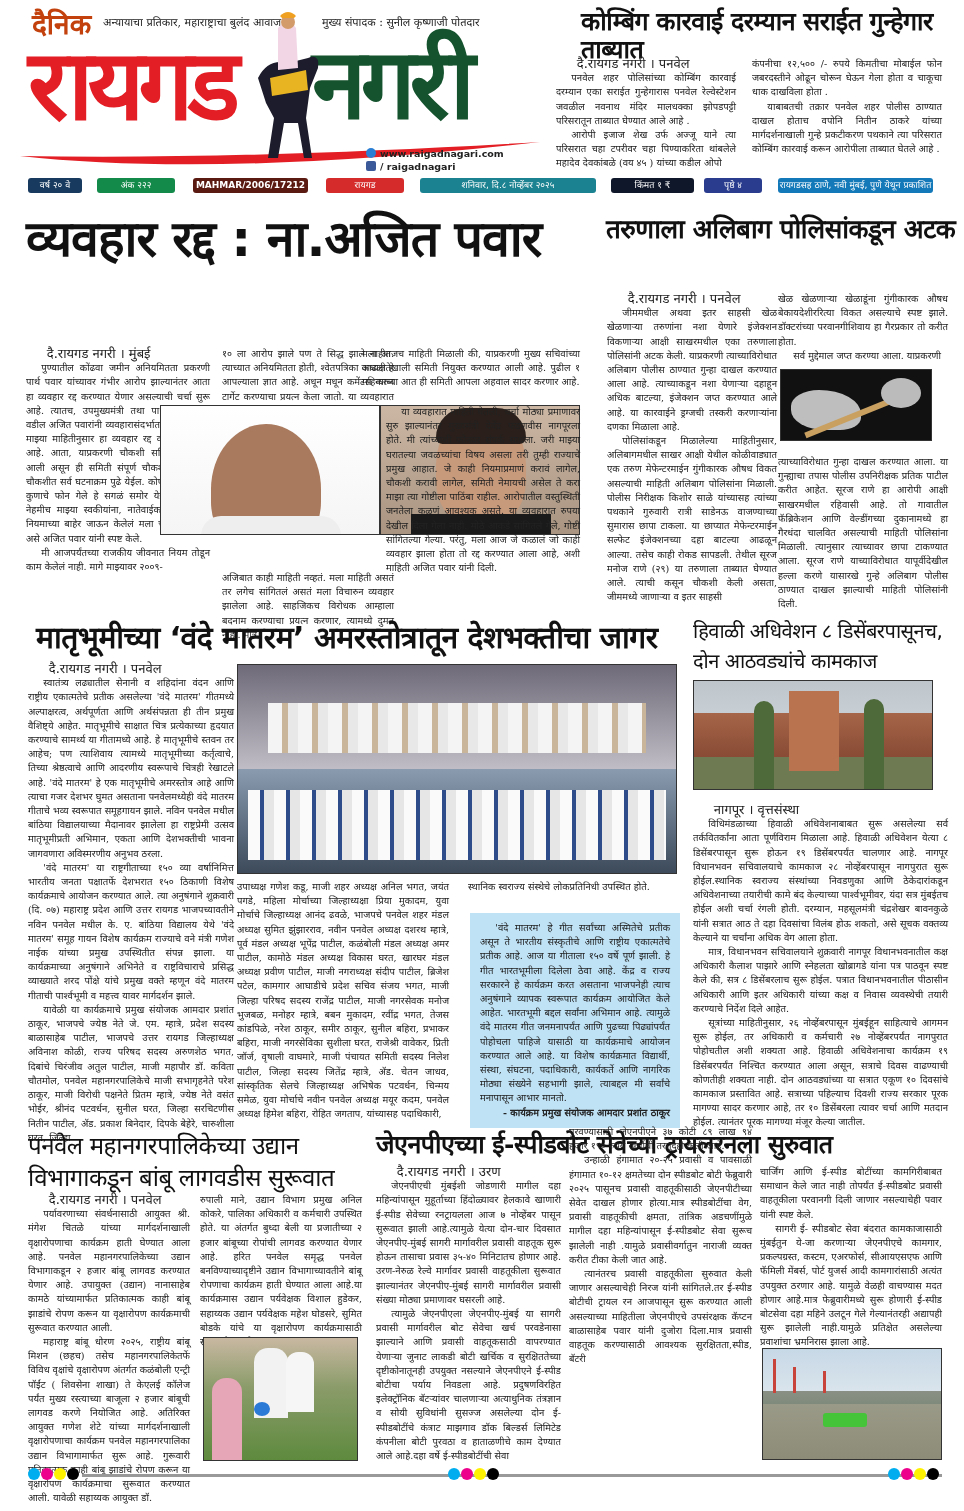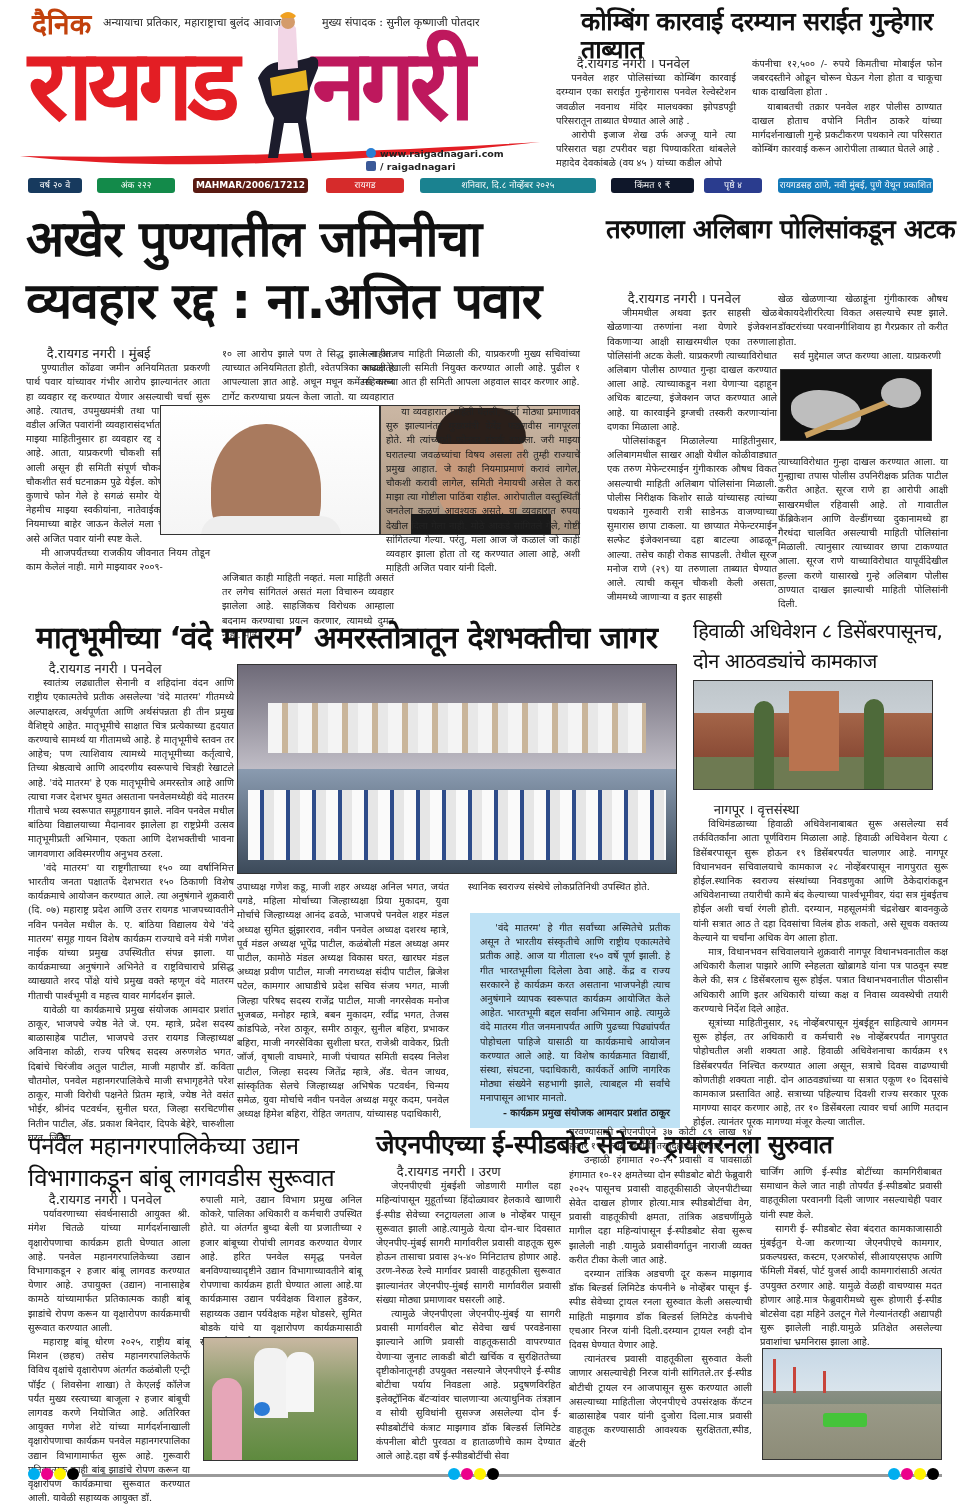--- a/index.html
+++ b/index.html
@@ -7,21 +7,21 @@
   .abs { position: absolute; }
   .body-text { font-size: 9.6px; line-height: 14.2px; text-align: justify; color: #222; font-family: "DejaVu Serif", serif; }
   .body-text p { text-indent: 1.6em; }
   .dateline { font-size: 13px; line-height: 14.2px; padding-left: 1.6em; color: #222; }
   .hl { font-family: "DejaVu Sans", sans-serif; font-weight: bold; color: #111; letter-spacing: -0.5px; }
   
   .dainik { left: 32px; top: 4px; font-size: 28px; font-weight: bold; font-family: "DejaVu Sans", sans-serif; color: #c2410c; }
   .tagline { left: 103px; top: 14px; font-size: 11px; color: #222; }
   .editor { left: 322px; top: 14px; font-size: 11px; color: #222; }
   .logo1 { left: 28px; top: 30px; font-size: 98px; font-weight: bold; color: #e31e24; font-family: "DejaVu Sans", sans-serif; letter-spacing: -6px; line-height: 110px; }
-  .logo2 { left: 312px; top: 30px; font-size: 98px; font-weight: bold; color: #be185d; font-family: Liberation Sans, sans-serif; letter-spacing: -6px; line-height: 110px; }
+  .logo2 { left: 312px; top: 30px; font-size: 98px; font-weight: bold; color: #14532d; font-family: Liberation Serif, serif; letter-spacing: -6px; line-height: 110px; }
   .swoosh { left: 20px; top: 138px; width: 520px; height: 30px; }
   .horse { left: 248px; top: 8px; width: 78px; height: 150px; }
   .web { left: 366px; top: 147px; font-size: 9.5px; font-family: "DejaVu Sans", sans-serif; font-weight: bold; color: #222; line-height: 13px; }
   .web .ic { display: inline-block; width: 10px; height: 10px; border-radius: 2px; margin-right: 4px; vertical-align: -1px; }
   .bands { left: 28px; top: 178px; width: 905px; height: 15px; }
   .band { position: absolute; top: 0; height: 15px; border-radius: 3px; color: #fff; font-size: 9px; font-family: "DejaVu Sans", sans-serif; text-align: center; line-height: 15px; }
   .photo { background: #888; border: 1px solid #333; overflow: hidden; }
   .quote-box { background: #bfe2f5; padding: 8px 10px; font-size: 9.6px; line-height: 14.2px; text-align: justify; color: #222; }
   .reg { display: inline-block; width: 12px; height: 12px; border-radius: 50%; margin-right: 0; }
   .rule { height: 3px; background: #999; }
@@ -68,21 +68,20 @@
     </div>
 </div>
 <div class="abs" style="left:752px;top:57px;width:190px;">
   <div class="body-text">
       <p style="text-indent:0">कंपनीचा १२,५०० /- रुपये किमतीचा मोबाईल फोन जबरदस्तीने ओढून चोरून घेऊन गेला होता व चाकूचा धाक दाखविला होता .</p>
       <p>याबाबतची तक्रार पनवेल शहर पोलीस ठाण्यात दाखल होताच वपोनि नितीन ठाकरे यांच्या मार्गदर्शनाखाली गुन्हे प्रकटीकरण पथकाने त्या परिसरात कोम्बिंग कारवाई करून आरोपीला ताब्यात घेतले आहे .</p>
     </div>
 </div>
 
 <div class="abs hl" style="left:26px;top:208px;width:570px;font-size:50px;line-height:62px;letter-spacing:-1px;">
-  <div>अखेर पुण्यातील जमिनीचा</div>
   <div>व्यवहार रद्द : ना.अजित पवार</div>
 </div>
 <div class="abs" style="left:26px;top:347px;width:184px;">
   <div class="dateline">दै.रायगड नगरी । मुंबई</div>
   <div class="body-text">
       <p>पुण्यातील कोंढवा जमीन अनियमितता प्रकरणी पार्थ पवार यांच्यावर गंभीर आरोप झाल्यानंतर आता हा व्यवहार रद्द करण्यात येणार असल्याची चर्चा सुरू आहे. त्यातच, उपमुख्यमंत्री तथा पार्थ पवार यांचे वडील अजित पवारांनी व्यवहारासंदर्भात माहिती दिली. माझ्या माहितीनुसार हा व्यवहार रद्द करण्यात आला आहे. आता, याप्रकरणी चौकशी समिती नेमण्यात आली असून ही समिती संपूर्ण चौकशी करेल, त्या चौकशीत सर्व घटनाक्रम पुढे येईल. कोणी मदत केली, कुणाचे फोन गेले हे सगळं समोर येईल. मात्र, मी नेहमीच माझ्या स्वकीयांना, नातेवाईकांनाही सांगतो, नियमाच्या बाहेर जाऊन केलेलं मला चालणार नाही, असे अजित पवार यांनी स्पष्ट केले.</p>
       <p>मी आजपर्यंतच्या राजकीय जीवनात नियम तोडून काम केलेलं नाही. मागे माझ्यावर २००९-</p>
     </div>
 </div>
 <div class="abs body-text" style="left:222px;top:347px;width:172px;">१० ला आरोप झाले पण ते सिद्ध झाले नाहीत. त्याच्यात अनियमितता होती, श्वेतपत्रिका काढली हे आपल्याला ज्ञात आहे. अधून मधून कमेंटस करुन टार्गेट करण्याचा प्रयत्न केला जातो. या व्यवहारात मला</div>
@@ -196,21 +195,20 @@
   <div class="dateline">दै.रायगड नगरी । उरण</div>
   <div class="body-text">
       <p>जेएनपीएची मुंबईशी जोडणारी मागील दहा महिन्यांपासून मुहूर्ताच्या हिंदोळ्यावर हेलकावे खाणारी ई-स्पीड सेवेच्या रनट्रायलला आज ७ नोव्हेंबर पासून सुरूवात झाली आहे.त्यामुळे येत्या दोन-चार दिवसात जेएनपीए-मुंबई सागरी मार्गावरील प्रवासी वाहतूक सुरू होऊन तासाचा प्रवास ३५-४० मिनिटातच होणार आहे. उरण-नेरुळ रेल्वे मार्गावर प्रवासी वाहतूकीला सुरूवात झाल्यानंतर जेएनपीए-मुंबई सागरी मार्गावरील प्रवासी संख्या मोठ्या प्रमाणावर घसरली आहे.</p>
       <p>त्यामुळे जेएनपीएला जेएनपीए-मुंबई या सागरी प्रवासी मार्गावरील बोट सेवेचा खर्च परवडेनासा झाल्याने आणि प्रवासी वाहतूकसाठी वापरण्यात येणाऱ्या जुनाट लाकडी बोटी खर्चिक व सुरक्षिततेच्या दृष्टीकोनातूनही उपयुक्त नसल्याने जेएनपीएने ई-स्पीड बोटीचा पर्याय निवडला आहे. प्रदुषणविरहित इलेक्ट्रॉनिक बॅटऱ्यांवर चालणाऱ्या अत्याधुनिक तंत्रज्ञान व सोयी सुविधांनी सुसज्ज असलेल्या दोन ई-स्पीडबोटींचे कंत्राट माझगाव डॉक बिल्डर्स लिमिटेड कंपनीला बोटी पुरवठा व हाताळणीचे काम देण्यात आले आहे.दहा वर्षे ई-स्पीडबोटींची सेवा</p>
     </div>
 </div>
 <div class="abs" style="left:569px;top:1125px;width:183px;">
   <div class="body-text">
       <p style="text-indent:0">पुरवण्यासाठी जेएनपीएने ३७ कोटी ८९ लाख ९४ हजार १९० रुपये खर्चाची तरतूदही केली आहे.</p>
       <p>उन्हाळी हंगामात २०-२५ प्रवासी व पावसाळी हंगामात १०-१२ क्षमतेच्या दोन स्पीडबोट बोटी फेब्रुवारी २०२५ पासूनच प्रवासी वाहतूकीसाठी जेएनपीटीच्या सेवेत दाखल होणार होत्या.मात्र स्पीडबोटींचा वेग, प्रवासी वाहतूकीची क्षमता, तांत्रिक अडचणींमुळे मागील दहा महिन्यांपासून ई-स्पीडबोट सेवा सुरूच झालेली नाही .यामुळे प्रवासीवर्गातुन नाराजी व्यक्त करीत टीका केली जात आहे.</p>
-      <p>दरम्यान तांत्रिक अडचणी दूर करून माझगाव डॉक बिल्डर्स लिमिटेड कंपनीने ७ नोव्हेंबर पासून ई-स्पीड सेवेच्या ट्रायल रनला सुरुवात केली असल्याची माहिती माझगाव डॉक बिल्डर्स लिमिटेड कंपनीचे एचआर निरज यांनी दिली.दरम्यान ट्रायल रनही दोन दिवस घेण्यात येणार आहे.</p>
       <p>त्यानंतरच प्रवासी वाहतूकीला सुरुवात केली जाणार असल्याचेही निरज यांनी सांगितले.तर ई-स्पीड बोटीची ट्रायल रन आजपासून सुरू करण्यात आली असल्याच्या माहितीला जेएनपीएचे उपसंरक्षक कॅप्टन बाळासाहेब पवार यांनी दुजोरा दिला.मात्र प्रवासी वाहतूक करण्यासाठी आवश्यक सुरक्षितता,स्पीड, बॅटरी</p>
     </div>
 </div>
 <div class="abs" style="left:760px;top:1165px;width:182px;">
   <div class="body-text">
       <p style="text-indent:0">चार्जिंग आणि ई-स्पीड बोटींच्या कामगिरीबाबत समाधान केले जात नाही तोपर्यंत ई-स्पीडबोट प्रवासी वाहतूकीला परवानगी दिली जाणार नसल्याचेही पवार यांनी स्पष्ट केले.</p>
       <p>सागरी ई- स्पीडबोट सेवा बंदरात कामकाजासाठी मुंबईतुन ये-जा करणाऱ्या जेएनपीएचे कामगार, प्रकल्पग्रस्त, कस्टम, एअरफोर्स, सीआयएसएफ आणि फॅमिली मेंबर्स, पोर्ट युजर्स आदी कामगारांसाठी अत्यंत उपयुक्त ठरणार आहे. यामुळे वेळही वाचण्यास मदत होणार आहे.मात्र फेब्रुवारीमध्ये सुरू होणारी ई-स्पीड बोटसेवा दहा महिने उलटून गेले गेल्यानंतरही अद्यापही सुरू झालेली नाही.यामुळे प्रतिक्षेत असलेल्या प्रवाशांचा भ्रमनिरास झाला आहे.</p>
     </div>
 </div>
 <div class="abs photo" style="left:762px;top:1348px;width:180px;height:112px;">

